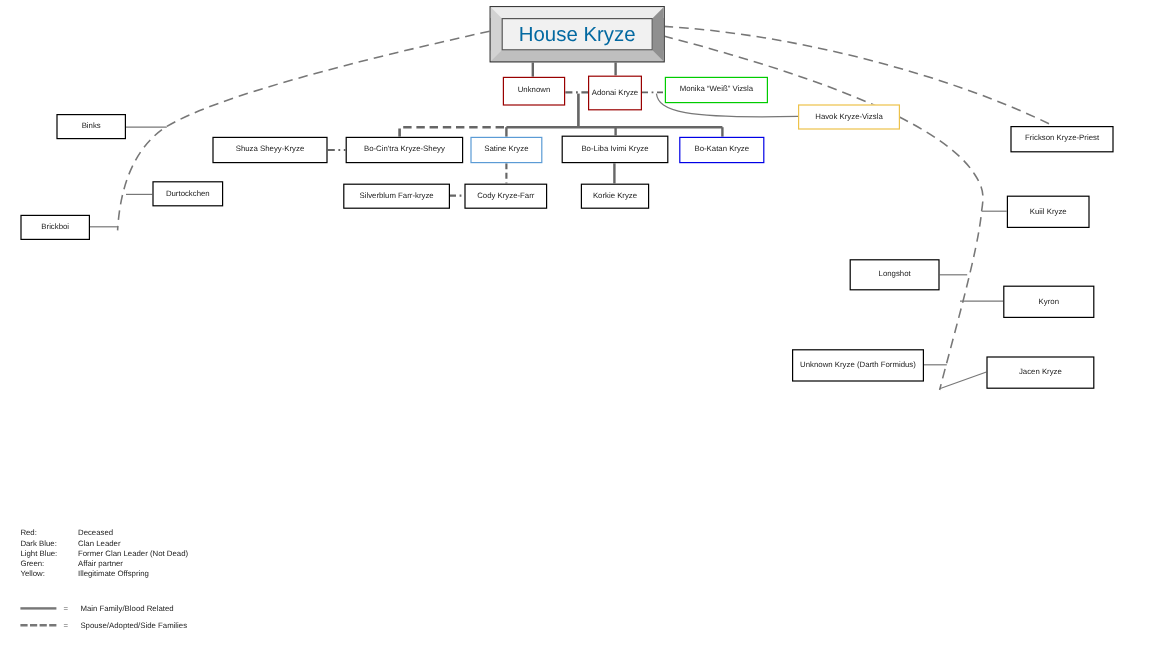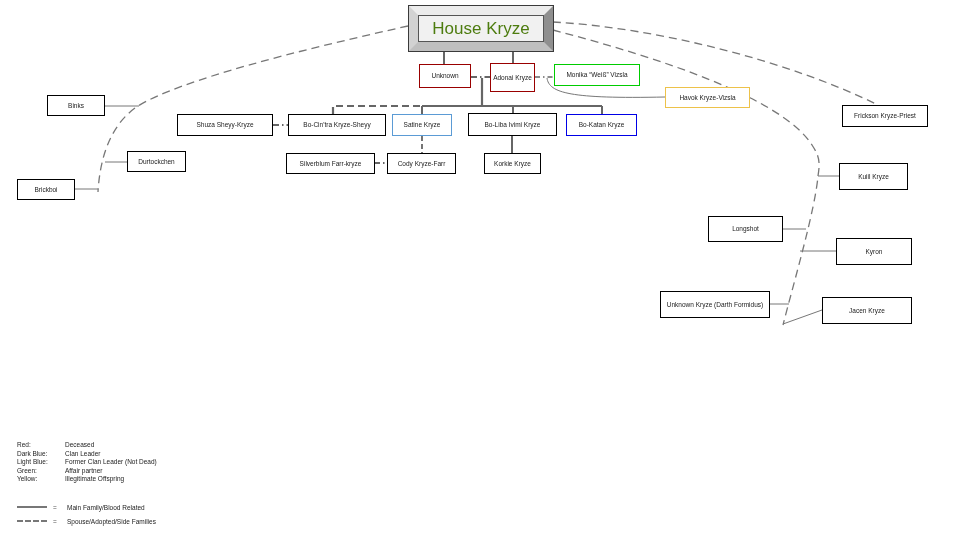--- a/index.html
+++ b/index.html
@@ -25,21 +25,21 @@
   }
   .bevel{
     position:absolute;left:0;top:0;right:0;bottom:0;box-sizing:border-box;
     border-style:solid;border-width:9px;
     border-color:#ececec #8f8f8f #bfbfbf #d2d2d2;
   }
   .title-text{
     position:absolute;left:9px;top:9px;right:9px;bottom:9px;
     border:1px solid #555;background:#f1f1f1;
     display:flex;align-items:center;justify-content:center;
-    font-size:17px;color:#4d7c0f;white-space:nowrap;
+    font-size:17px;color:#0369a1;white-space:nowrap;
   }
   .legend{position:absolute;left:17px;top:441px;font-size:6.5px;color:#222;z-index:2;}
   .lrow{display:flex;line-height:8.6px;}
   .lname{width:48px;}
   .legend-lines{position:absolute;left:17px;top:500px;font-size:6.5px;color:#222;z-index:2;}
   .lline-row{display:flex;align-items:center;height:14px;}
   .swatch{width:30px;margin-right:6px;}
   .solid-swatch{height:0;border-top:2.5px solid #777;}
   .dashed-swatch{height:0;border-top:2px dashed #777;}
   .eq{width:14px;color:#555;}

